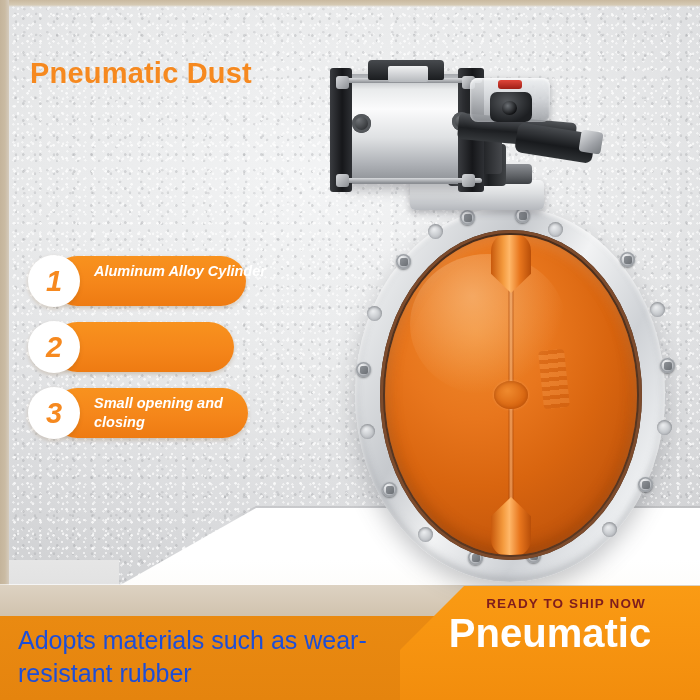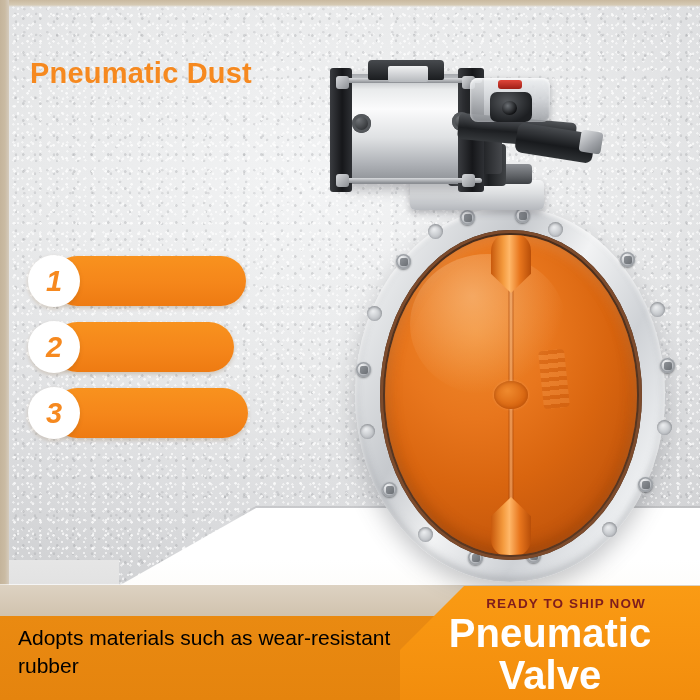--- a/index.html
+++ b/index.html
@@ -278,21 +278,21 @@
     line-height:1.32; z-index:3;
   }
 
   
   .bar-left {
     position:absolute; left:0; top:616px; width:700px; height:84px;
     background:linear-gradient(to bottom,#EA8A11 0%, #E5840E 100%);
   }
   .bar-left-text {
     position:absolute; left:18px; top:624px; width:430px;
-    color:#000000; font-size:21px; font-weight:400; line-height:1.32;
+    color:#1d4ed8; font-size:25px; font-weight:400; line-height:1.32;
   }
   .bar-right {
     position:absolute; left:400px; top:586px; width:300px; height:114px;
     background:linear-gradient(to bottom,#FA9B14 0%, #F79410 48%, #F28D0D 100%);
     border-radius:64px 0 0 0;
     clip-path: polygon(64px 0, 300px 0, 300px 114px, 0 114px, 0 64px);
   }
   .bar-right-sub {
     position:absolute; left:416px; top:596px; width:300px;
     text-align:center;
@@ -383,34 +383,35 @@
   </div>
 
   <div class="headline">
     <div>Pneumatic Dust</div>
   </div>
 
   <div class="badges">
     <div class="badge b1">
       <div class="badge-pill"></div>
       <div class="badge-num">1</div>
+      <div class="badge-text">Aluminum Alloy Cylinder</div>
     </div>
     <div class="badge b2">
       <div class="badge-pill"></div>
       <div class="badge-num">2</div>
     </div>
     <div class="badge b3">
       <div class="badge-pill"></div>
       <div class="badge-num">3</div>
+      <div class="badge-text">Small opening and closing</div>
     </div>
   </div>
 
   <div class="bar-left"></div>
   <div class="bar-left-text">Adopts materials such as wear-resistant rubber</div>
 
   <div class="bar-right"></div>
   <div class="bar-right-sub">READY TO SHIP NOW</div>
   <div class="bar-right-title">
     <div>Pneumatic</div>
-    <div>Valve</div>
   </div>
 
 </div>
 
 </body></html>

